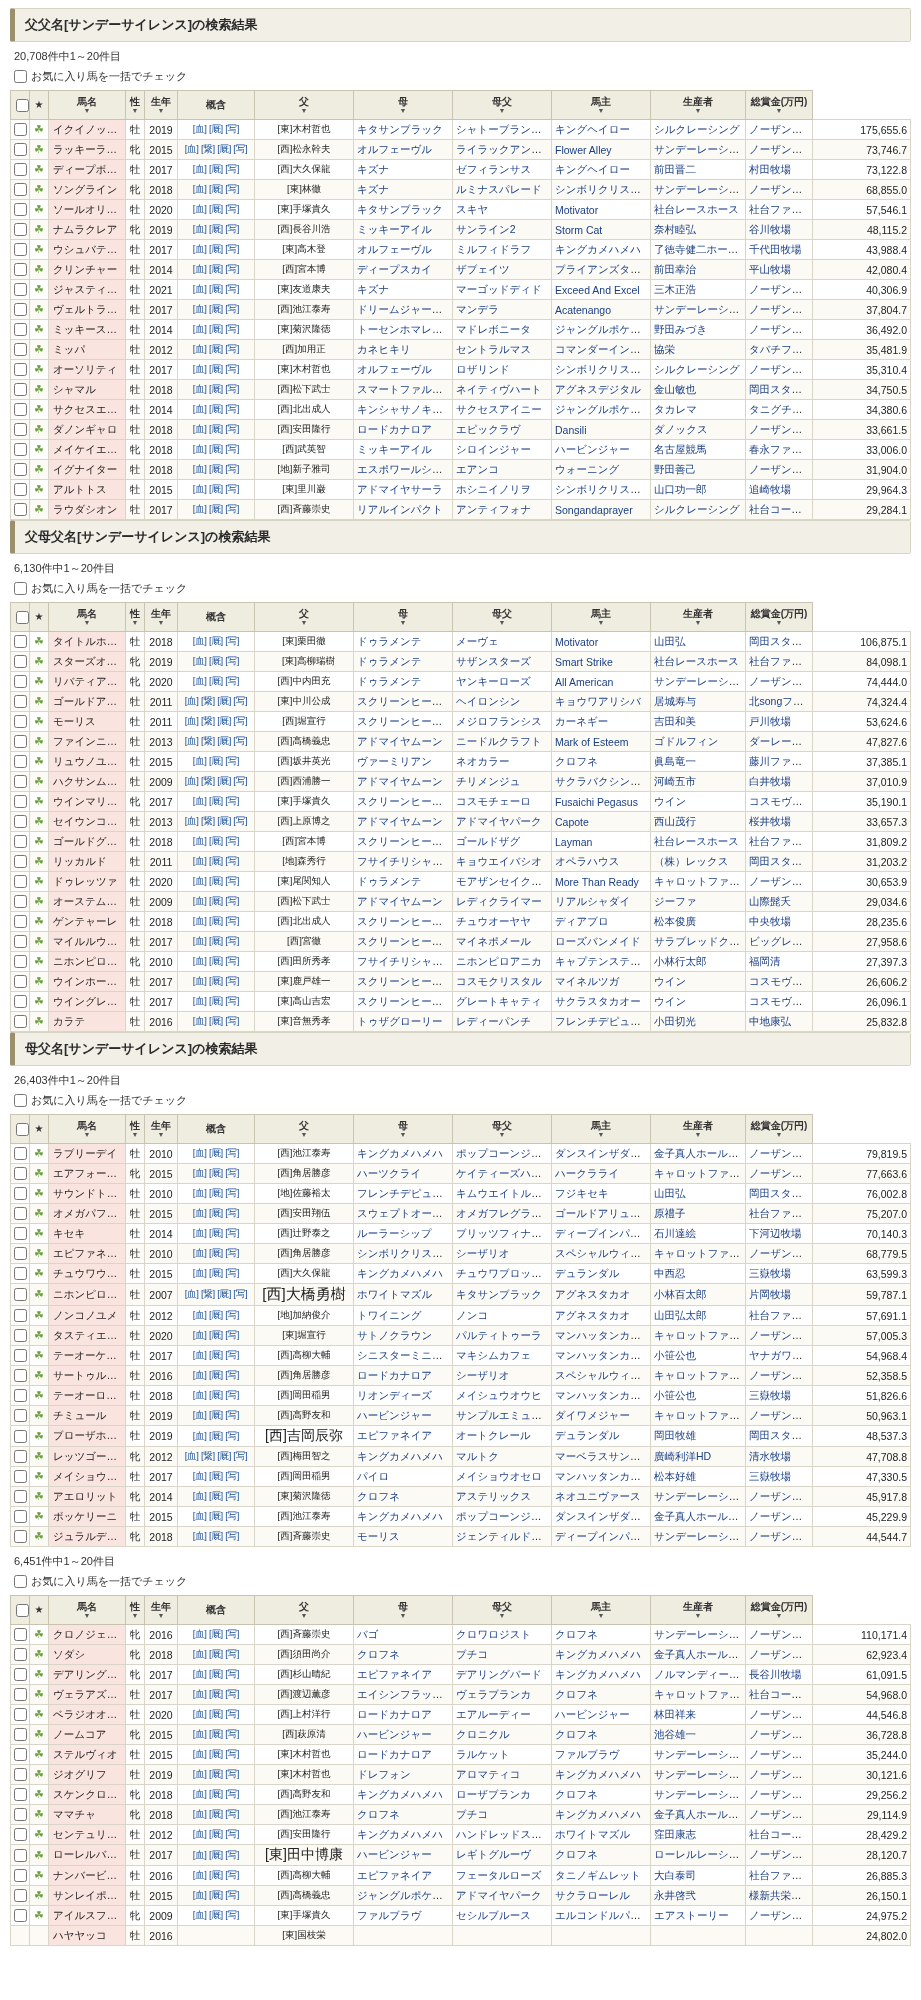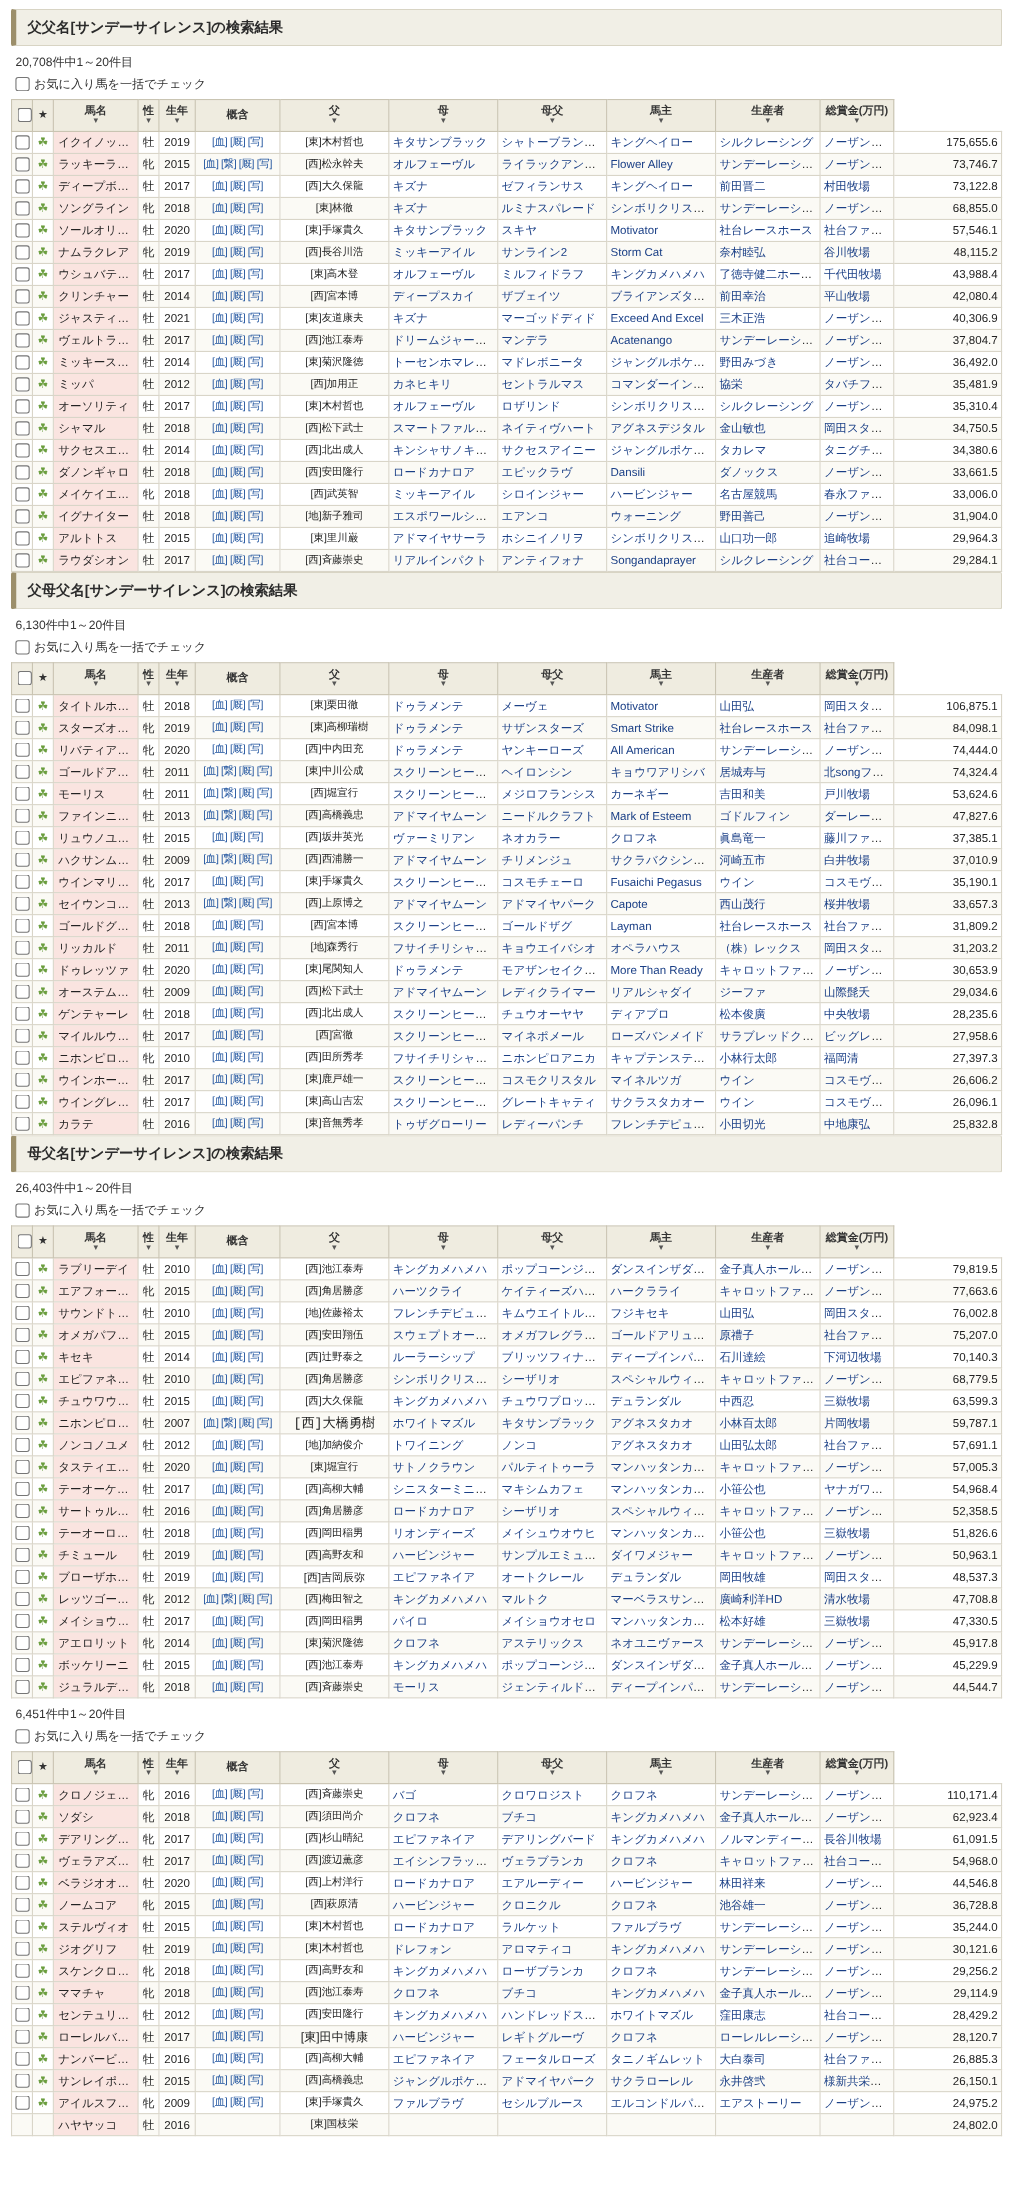--- a/index.html
+++ b/index.html
@@ -837,21 +837,21 @@
               <td><span class="blue">三嶽牧場</span></td>
               <td class="r">63,599.3</td>
             </tr>
             <tr>
               <td class="chk"><input type="checkbox" style=""></td>
               <td class="c"><span class="star">☘</span></td>
               <td class="name">ニホンピロアワーズ</td>
               <td class="c">牡</td>
               <td class="c">2007</td>
               <td class="links"><span class="lk">[血] [繋] [厩] [写]</span></td>
-              <td class="c" style="font-size: 12px; font-family: Liberation Mono, monospace;">[西]大橋勇樹</td>
+              <td class="c" style="font-size: 15px;">[西]大橋勇樹</td>
               <td><span class="blue">ホワイトマズル</span></td>
               <td><span class="blue">キタサンブラック</span></td>
               <td><span class="blue">アグネスタカオ</span></td>
               <td><span class="blue">小林百太郎</span></td>
               <td><span class="blue">片岡牧場</span></td>
               <td class="r">59,787.1</td>
             </tr>
             <tr>
               <td class="chk"><input type="checkbox" style=""></td>
               <td class="c"><span class="star">☘</span></td>
@@ -942,21 +942,21 @@
               <td><span class="blue">ノーザンファーム</span></td>
               <td class="r">50,963.1</td>
             </tr>
             <tr>
               <td class="chk"><input type="checkbox" style=""></td>
               <td class="c"><span class="star">☘</span></td>
               <td class="name">ブローザホーン</td>
               <td class="c">牡</td>
               <td class="c">2019</td>
               <td class="links"><span class="lk">[血] [厩] [写]</span></td>
-              <td class="c" style="font-size: 10px;">[西]吉岡辰弥</td>
+              <td class="c" style="font-size: 14px;">[西]吉岡辰弥</td>
               <td><span class="blue">エピファネイア</span></td>
               <td><span class="blue">オートクレール</span></td>
               <td><span class="blue">デュランダル</span></td>
               <td><span class="blue">岡田牧雄</span></td>
               <td><span class="blue">岡田スタッド</span></td>
               <td class="r">48,537.3</td>
             </tr>
             <tr>
               <td class="chk"><input type="checkbox" style=""></td>
               <td class="c"><span class="star">☘</span></td>
@@ -1224,21 +1224,21 @@
               <td><span class="blue">社台コーポレーション…</span></td>
               <td class="r">28,429.2</td>
             </tr>
             <tr>
               <td class="chk"><input type="checkbox" style=""></td>
               <td class="c"><span class="star">☘</span></td>
               <td class="name">ローレルバーク</td>
               <td class="c">牡</td>
               <td class="c">2017</td>
               <td class="links"><span class="lk">[血] [厩] [写]</span></td>
-              <td class="c" style="font-size: 11px;">[東]田中博康</td>
+              <td class="c" style="font-size: 14px;">[東]田中博康</td>
               <td><span class="blue">ハービンジャー</span></td>
               <td><span class="blue">レギトグルーヴ</span></td>
               <td><span class="blue">クロフネ</span></td>
               <td><span class="blue">ローレルレーシング</span></td>
               <td><span class="blue">ノーザンファーム</span></td>
               <td class="r">28,120.7</td>
             </tr>
             <tr>
               <td class="chk"><input type="checkbox" style=""></td>
               <td class="c"><span class="star">☘</span></td>

